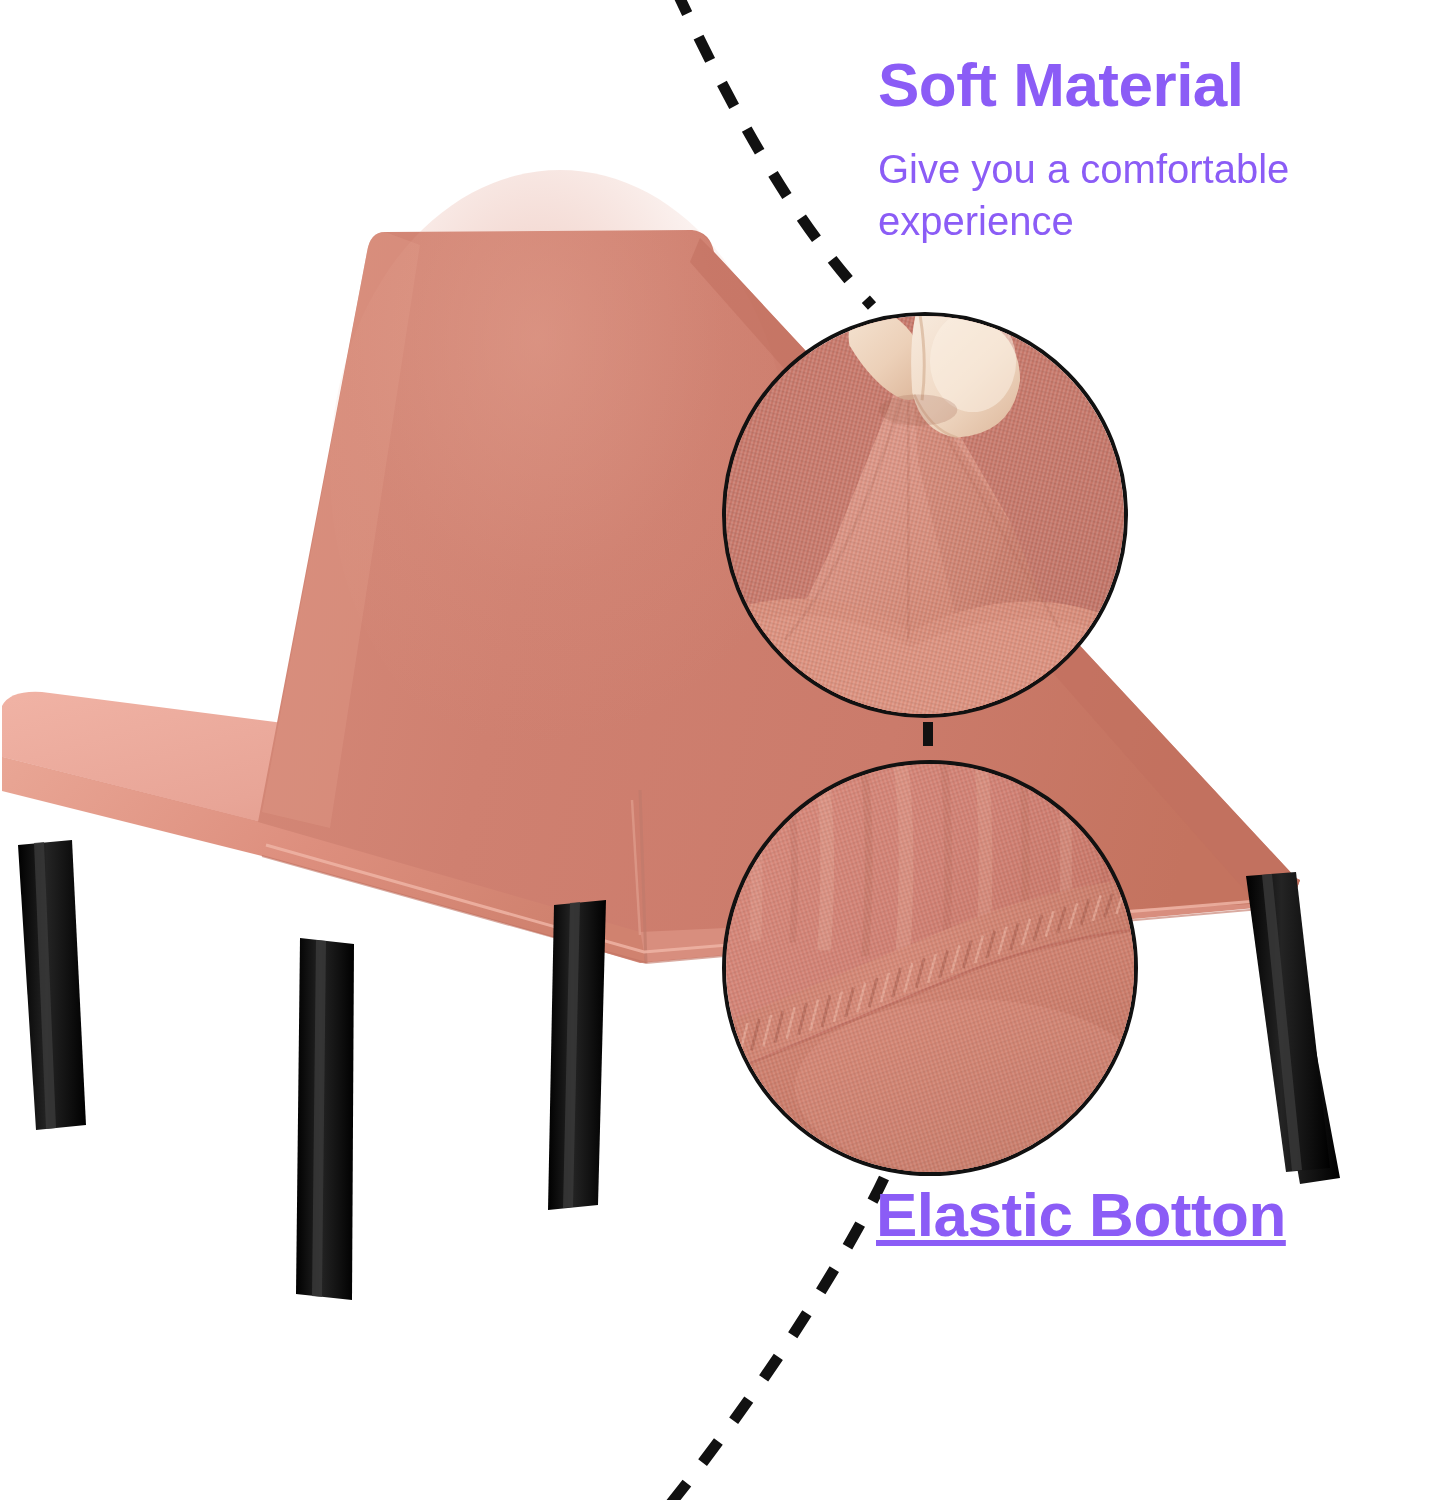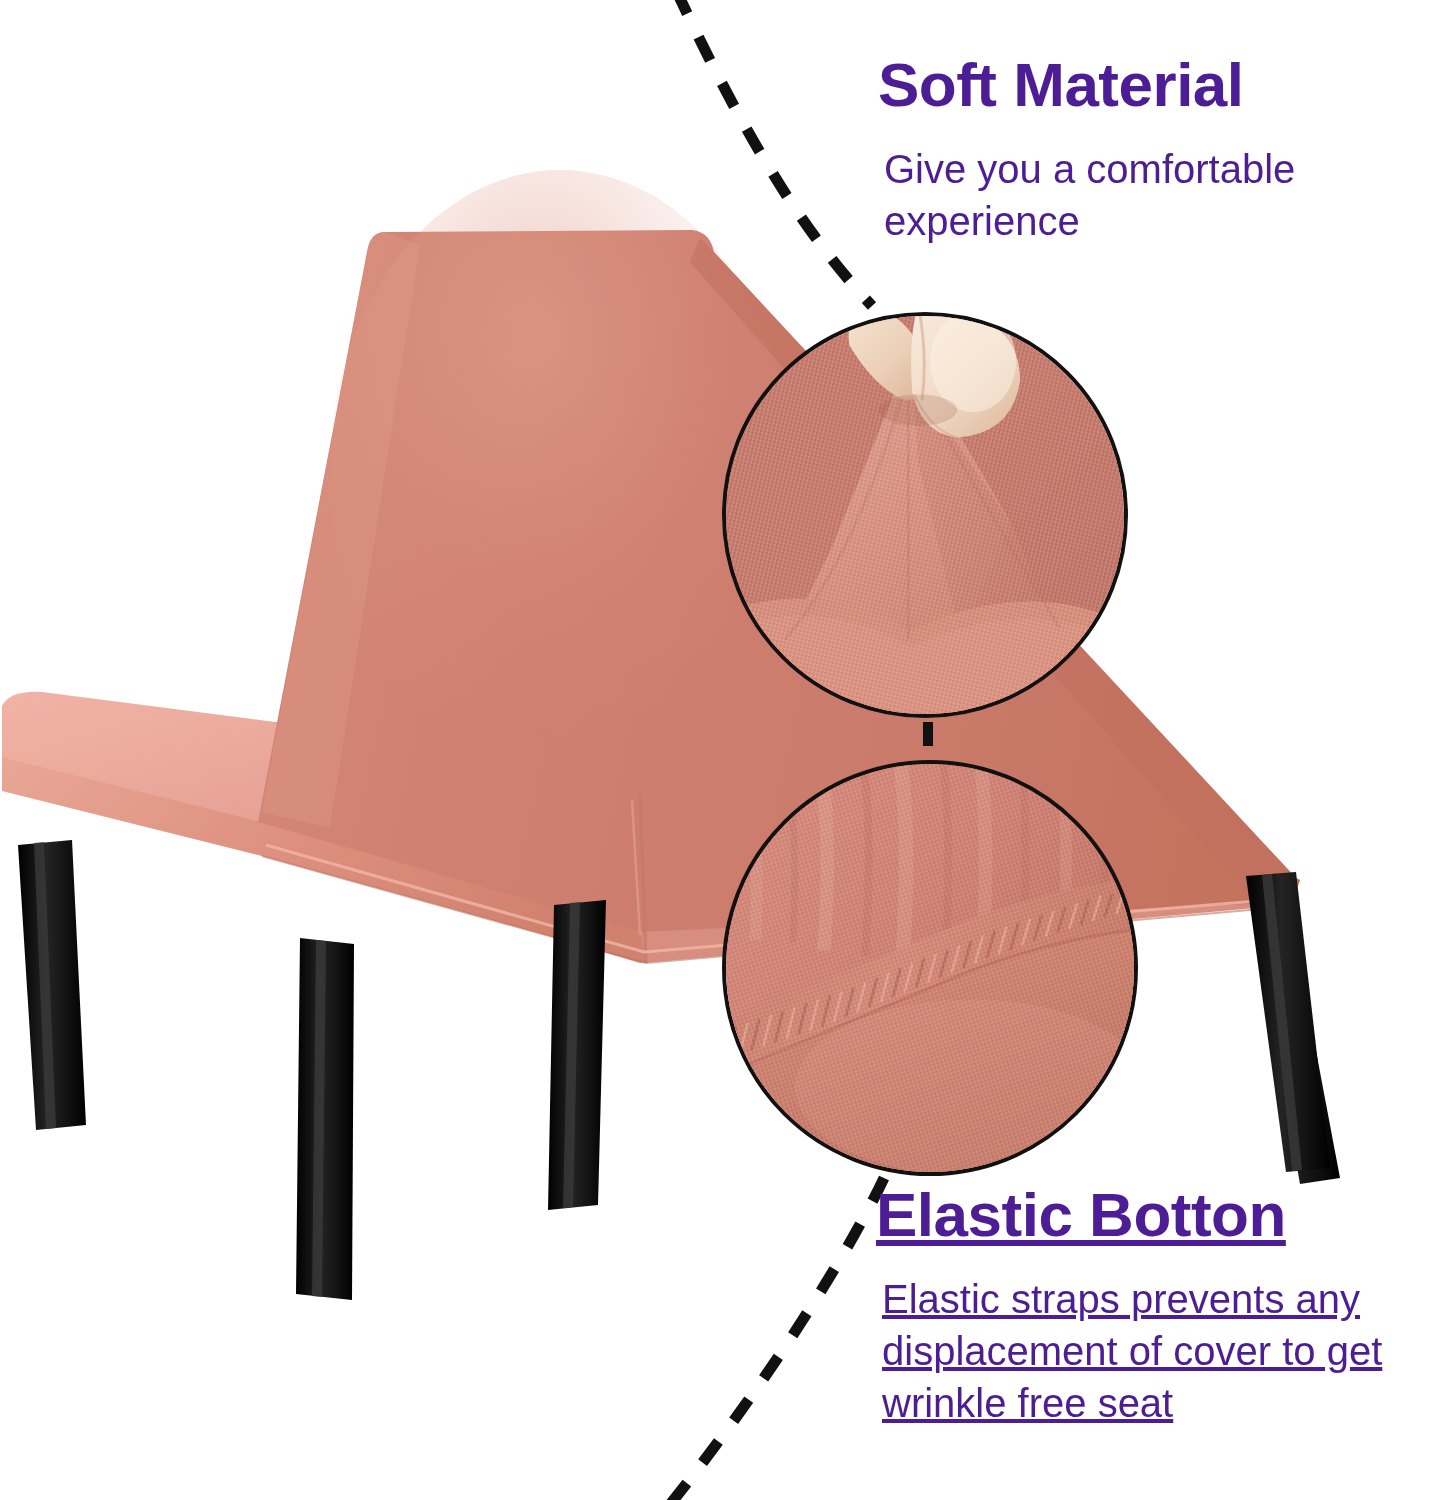--- a/index.html
+++ b/index.html
@@ -12,35 +12,35 @@
     width: 1451px;
     height: 1500px;
     background: #ffffff;
     overflow: hidden;
     font-family: "Liberation Sans", sans-serif;
   }
 
   
   .feature-block {
     position: absolute;
-    color: #4c1d95;
+    color: #8b5cf6;
   }
   .feature-heading {
     font-size: 62px;
     font-weight: 700;
     letter-spacing: -0.5px;
     line-height: 1.05;
     margin: 0 0 26px 0;
     white-space: nowrap;
   }
   .feature-body {
     font-size: 40px;
     font-weight: 400;
     line-height: 1.30;
-    margin: 6px;
+    margin: 0;
   }
 
   #block-soft   { left: 878px; top: 52px;  width: 530px; }
   #block-elastic{ left: 876px; top: 1182px; width: 545px; text-decoration: underline; }
 
   
   #art {
     position: absolute;
     left: 0; top: 0;
     width: 1451px; height: 1500px;
@@ -333,16 +333,15 @@
     </svg>
   </div>
 
   <div class="feature-block" id="block-soft">
     <h2 class="feature-heading">Soft Material</h2>
     <p class="feature-body">Give you a comfortable experience</p>
   </div>
 
   <div class="feature-block" id="block-elastic">
     <h2 class="feature-heading">Elastic Botton</h2>
-    <p class="feature-body">Elastic straps prevents any displacement of cover to get wrinkle free seat</p>
   </div>
 
 </div>
 
 </body></html>

